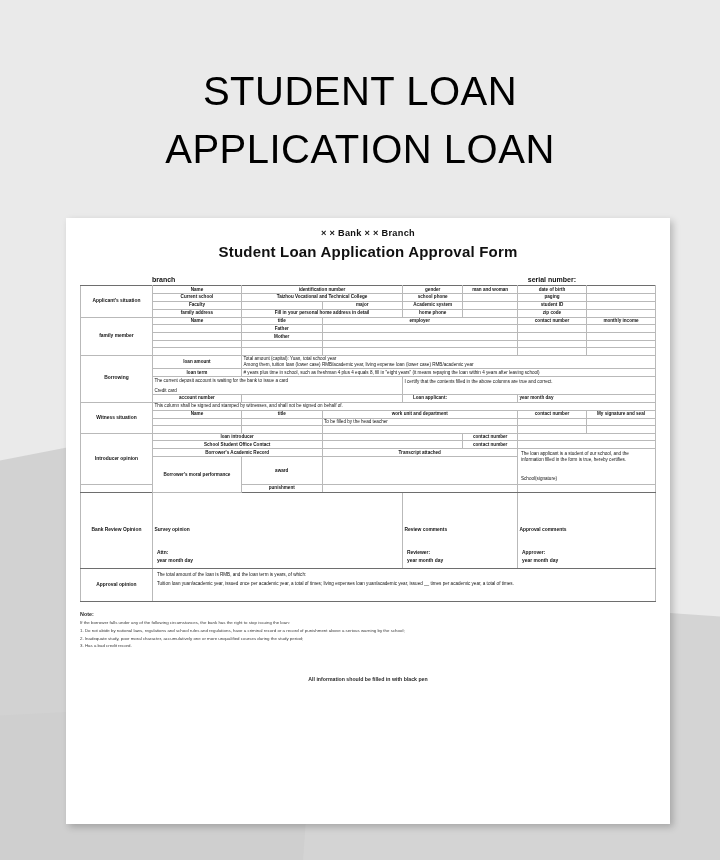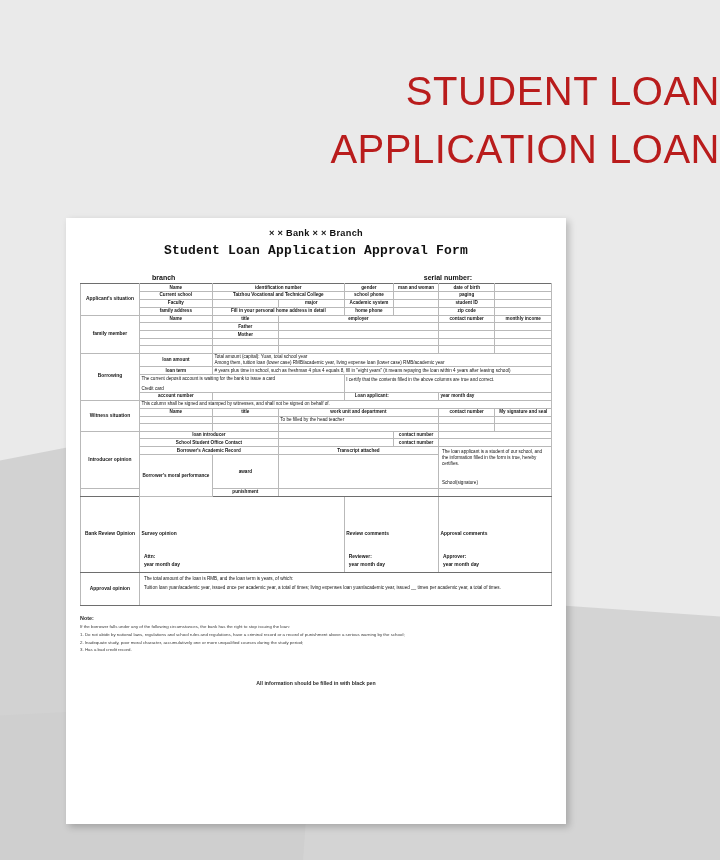--- a/index.html
+++ b/index.html
@@ -54,53 +54,51 @@
     position: absolute;
     top: 62px;
     left: 0;
     width: 720px;
     text-align: center;
     z-index: 5;
   }
   .title-line {
     font-size: 40px;
     letter-spacing: 0.5px;
-    color: #b91c1c;
+    color: #000000;
     line-height: 1.45;
     font-weight: 400;
-    text-align: right;
   }
   .doc-card {
     position: absolute;
     left: 66px;
     top: 218px;
-    width: 500px;
+    width: 604px;
     height: 606px;
     background: #ffffff;
     box-shadow: 3px 3px 7px rgba(0,0,0,0.22);
     z-index: 6;
     box-sizing: border-box;
     padding: 10px 14px 8px 14px;
   }
   .doc-head {
     text-align: center;
     color: #111;
   }
   .doc-head .h1 {
     font-size: 9.2px;
     font-weight: bold;
     letter-spacing: 0.3px;
     margin-bottom: 5px;
   }
   .doc-head .h2 {
-    font-size: 13px;
+    font-size: 15px;
     font-weight: bold;
     letter-spacing: 0.2px;
     margin-bottom: 16px;
-    font-family: Liberation Mono, monospace;
   }
   .meta-row {
     display: flex;
     font-size: 7px;
     font-weight: bold;
     color: #111;
     padding: 0 0 2px 0;
   }
   .meta-branch { margin-left: 72px; }
   .meta-serial { margin-left: auto; margin-right: 80px; }

